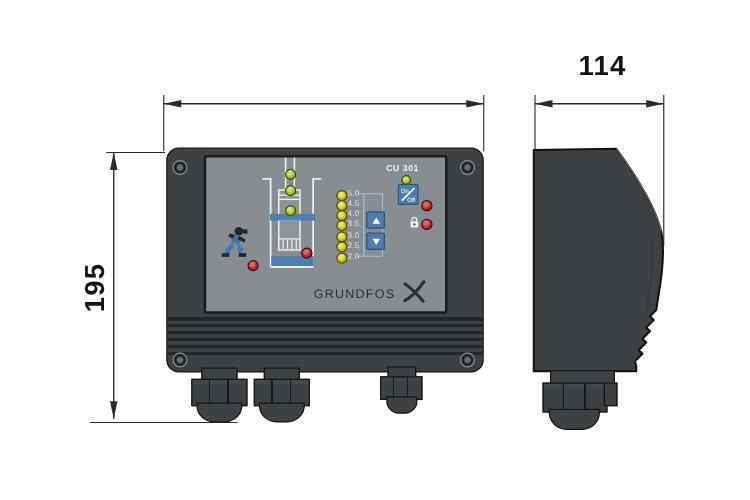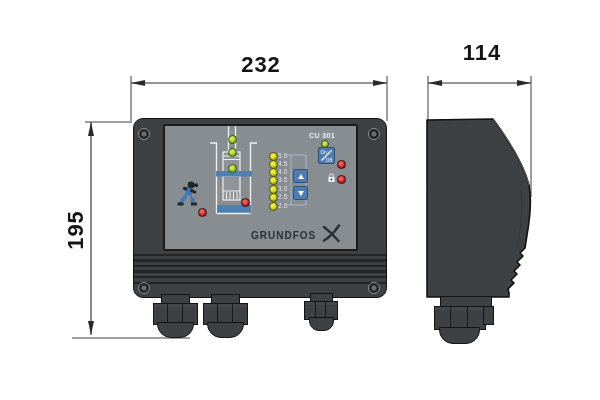--- a/index.html
+++ b/index.html
@@ -26,21 +26,21 @@
   .scale-label{position:absolute;left:113px;width:16px;height:8px;font-size:6.5px;line-height:8px;
                color:#E2E5E7;letter-spacing:.2px;}
   .btn-blue{position:absolute;width:13px;height:12px;background:#4E7CAE;border:1px solid #2d5174;
             border-radius:1.5px;display:flex;align-items:center;justify-content:center;}
   .tri-up{width:0;height:0;border-left:3.5px solid transparent;border-right:3.5px solid transparent;
           border-bottom:5.5px solid #fff;}
   .tri-down{width:0;height:0;border-left:3.5px solid transparent;border-right:3.5px solid transparent;
             border-top:5.5px solid #fff;}
   .model-label{position:absolute;left:144px;top:6px;width:52px;font-size:7px;font-weight:bold;
                color:#F3F4F5;letter-spacing:.4px;}
-  .brand{position:absolute;left:86px;top:104px;width:72px;font-size:10px;font-weight:bold;
+  .brand{position:absolute;left:86px;top:104px;width:72px;font-size:10px;font-weight:normal;
          color:#2E3032;letter-spacing:1px;}
   
   .gpart{position:absolute;background:#3E4143;border:1.5px solid #141414;}
   .hexbody{background-image:linear-gradient(90deg,
       transparent 0 calc(33% - 1px), #17191a calc(33% - 1px) 33%,
       transparent 33% calc(67% - 1px), #17191a calc(67% - 1px) 67%, transparent 67%),
       linear-gradient(#45484b 0 3px, #3E4143 3px);}
   .gcap{border-radius:0 0 14px 14px;}
   svg{display:block;}
 </style>
@@ -64,21 +64,20 @@
     <g fill="#2a2a2a">
       <polygon points="131,83 145,80 145,86"></polygon>
       <polygon points="387,83 373,80 373,86"></polygon>
       <polygon points="428,83 442,80 442,86"></polygon>
       <polygon points="531,83 517,80 517,86"></polygon>
       <polygon points="91,122 88,136 94,136"></polygon>
       <polygon points="91,335 88,321 94,321"></polygon>
     </g>
   </svg>
 
-  <div class="dim-text" style="left:221px;top:52px;width:80px">232</div>
   <div class="dim-text" style="left:442px;top:40px;width:80px">114</div>
   <div class="dim-text" style="left:36px;top:217px;width:80px;transform:rotate(-90deg)">195</div>
 
   <div class="box">
     <div class="ribs"></div>
     <div class="screw" style="left:4px;top:9px"></div>
     <div class="screw" style="left:234px;top:9px"></div>
     <div class="screw" style="left:4px;top:163px"></div>
     <div class="screw" style="left:234px;top:163px"></div>
 

